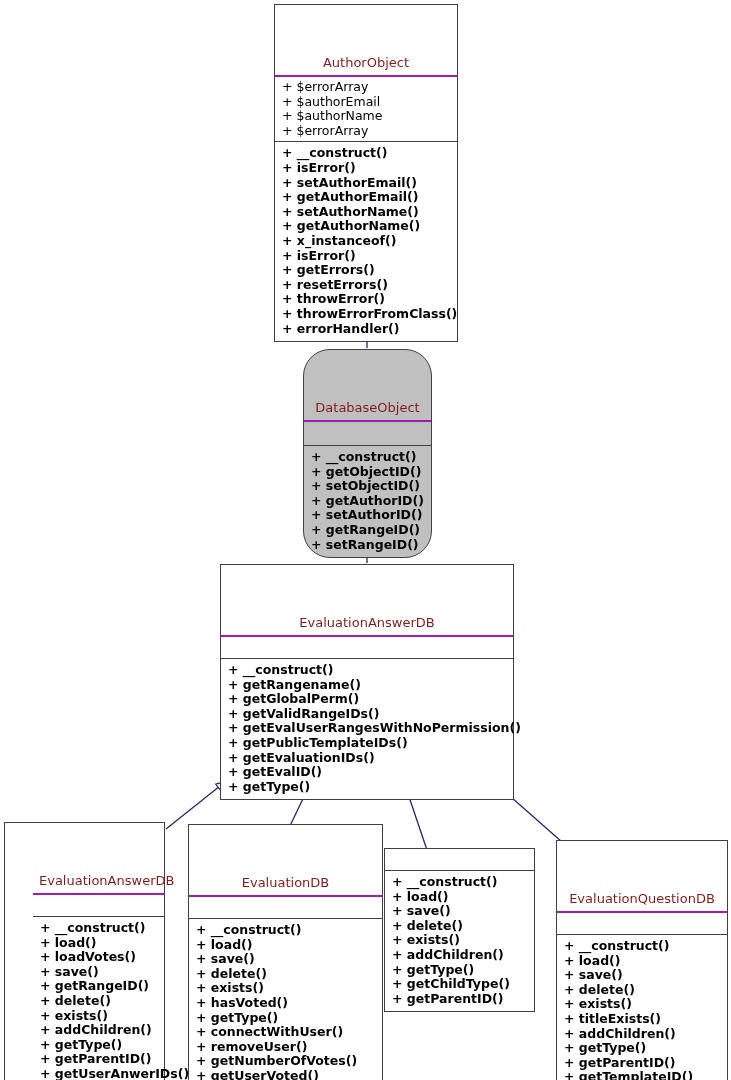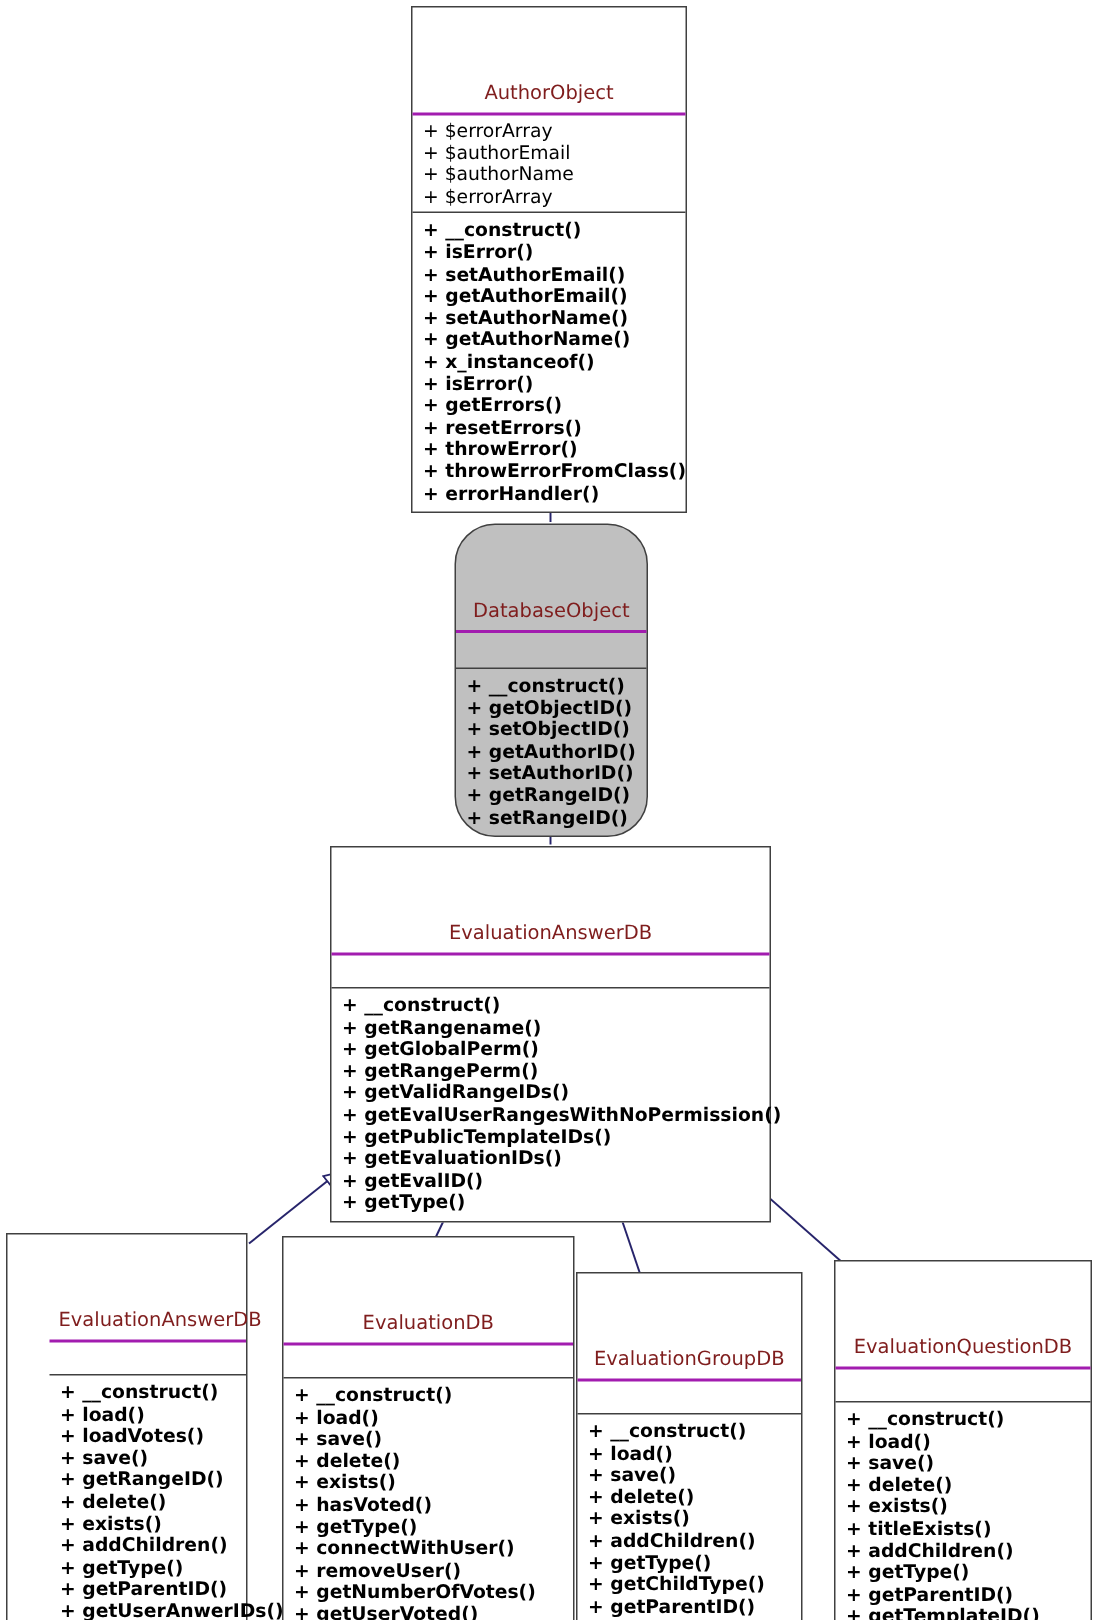--- a/index.html
+++ b/index.html
@@ -126,21 +126,20 @@
     </div>
   </div>
 
   <div class="uml-box" style="left:220px; top:564px; width:294px;">
     <div class="box-title">EvaluationAnswerDB</div>
     <div class="box-attrs" style="height:22px;"></div>
     <div class="box-methods">
       <div class="member">+ __construct()</div>
       <div class="member">+ getRangename()</div>
       <div class="member">+ getGlobalPerm()</div>
-      <div class="member">+ getRangePerm()</div>
       <div class="member">+ getValidRangeIDs()</div>
       <div class="member">+ getEvalUserRangesWithNoPermission()</div>
       <div class="member">+ getPublicTemplateIDs()</div>
       <div class="member">+ getEvaluationIDs()</div>
       <div class="member">+ getEvalID()</div>
       <div class="member">+ getType()</div>
     </div>
   </div>
 
   <div class="uml-box" style="left:4px; top:822px; width:161px;padding-left:28px;">
@@ -176,21 +175,20 @@
       <div class="member">+ getType()</div>
       <div class="member">+ connectWithUser()</div>
       <div class="member">+ removeUser()</div>
       <div class="member">+ getNumberOfVotes()</div>
       <div class="member">+ getUserVoted()</div>
       <div class="member">+ search_range()</div>
     </div>
   </div>
 
   <div class="uml-box" style="left:384px; top:848px; width:151px;">
-    <div class="box-title">EvaluationGroupDB</div>
     <div class="box-attrs" style="height:22px;"></div>
     <div class="box-methods">
       <div class="member">+ __construct()</div>
       <div class="member">+ load()</div>
       <div class="member">+ save()</div>
       <div class="member">+ delete()</div>
       <div class="member">+ exists()</div>
       <div class="member">+ addChildren()</div>
       <div class="member">+ getType()</div>
       <div class="member">+ getChildType()</div>

